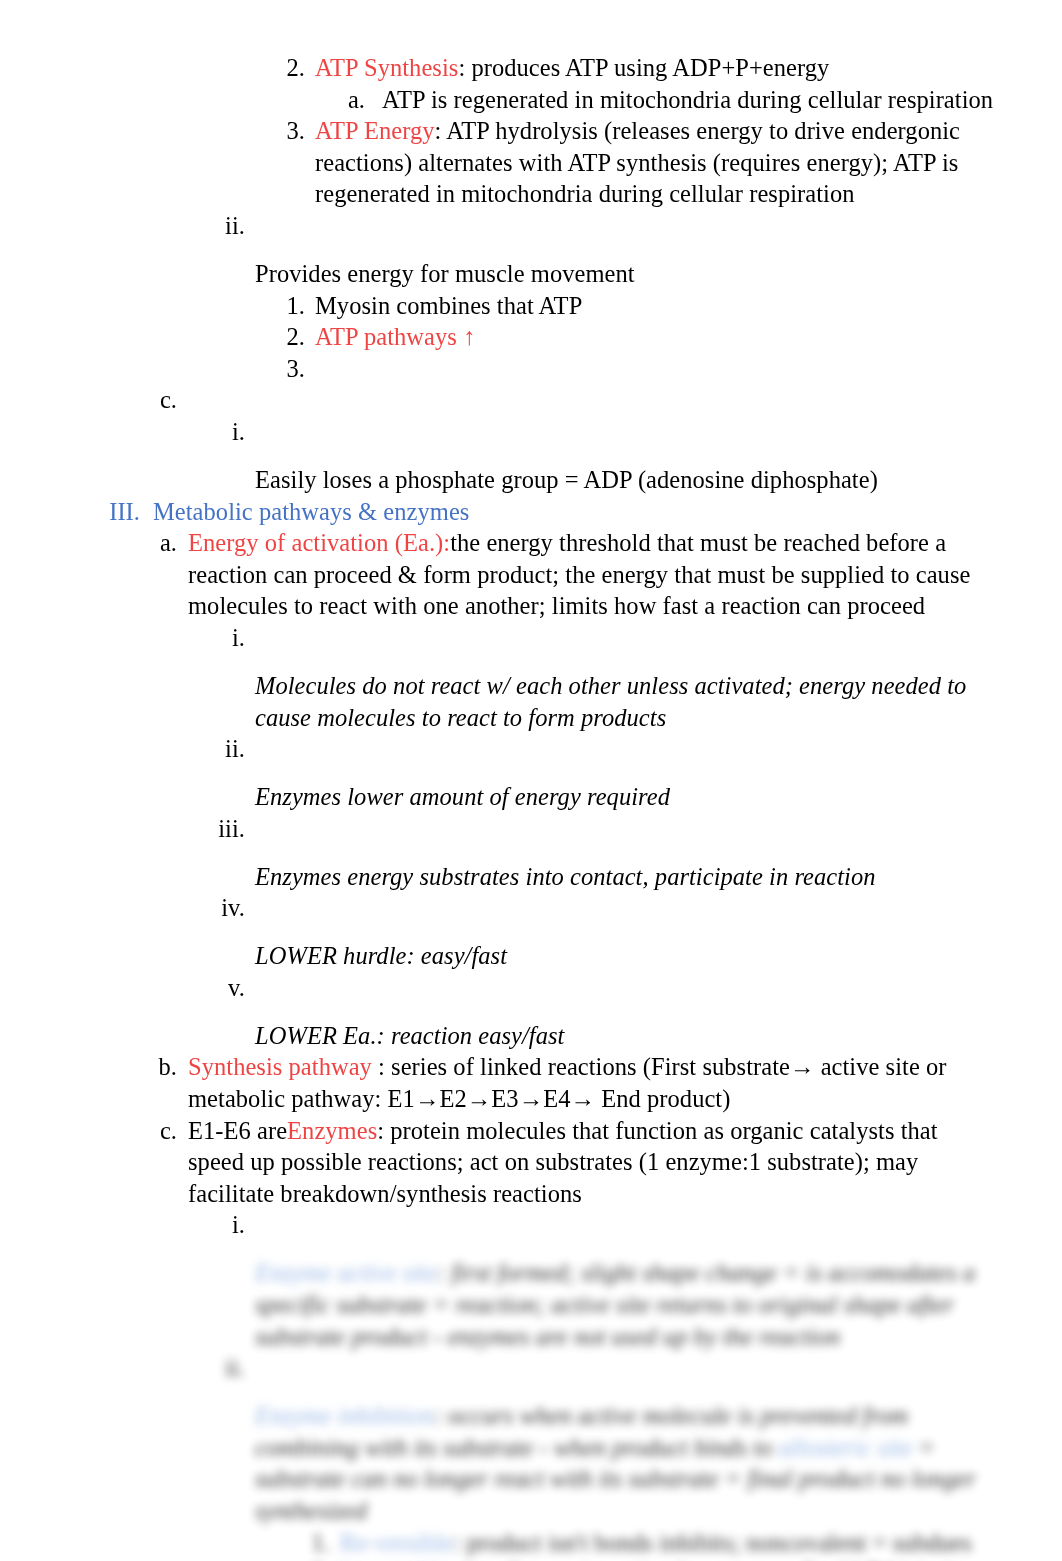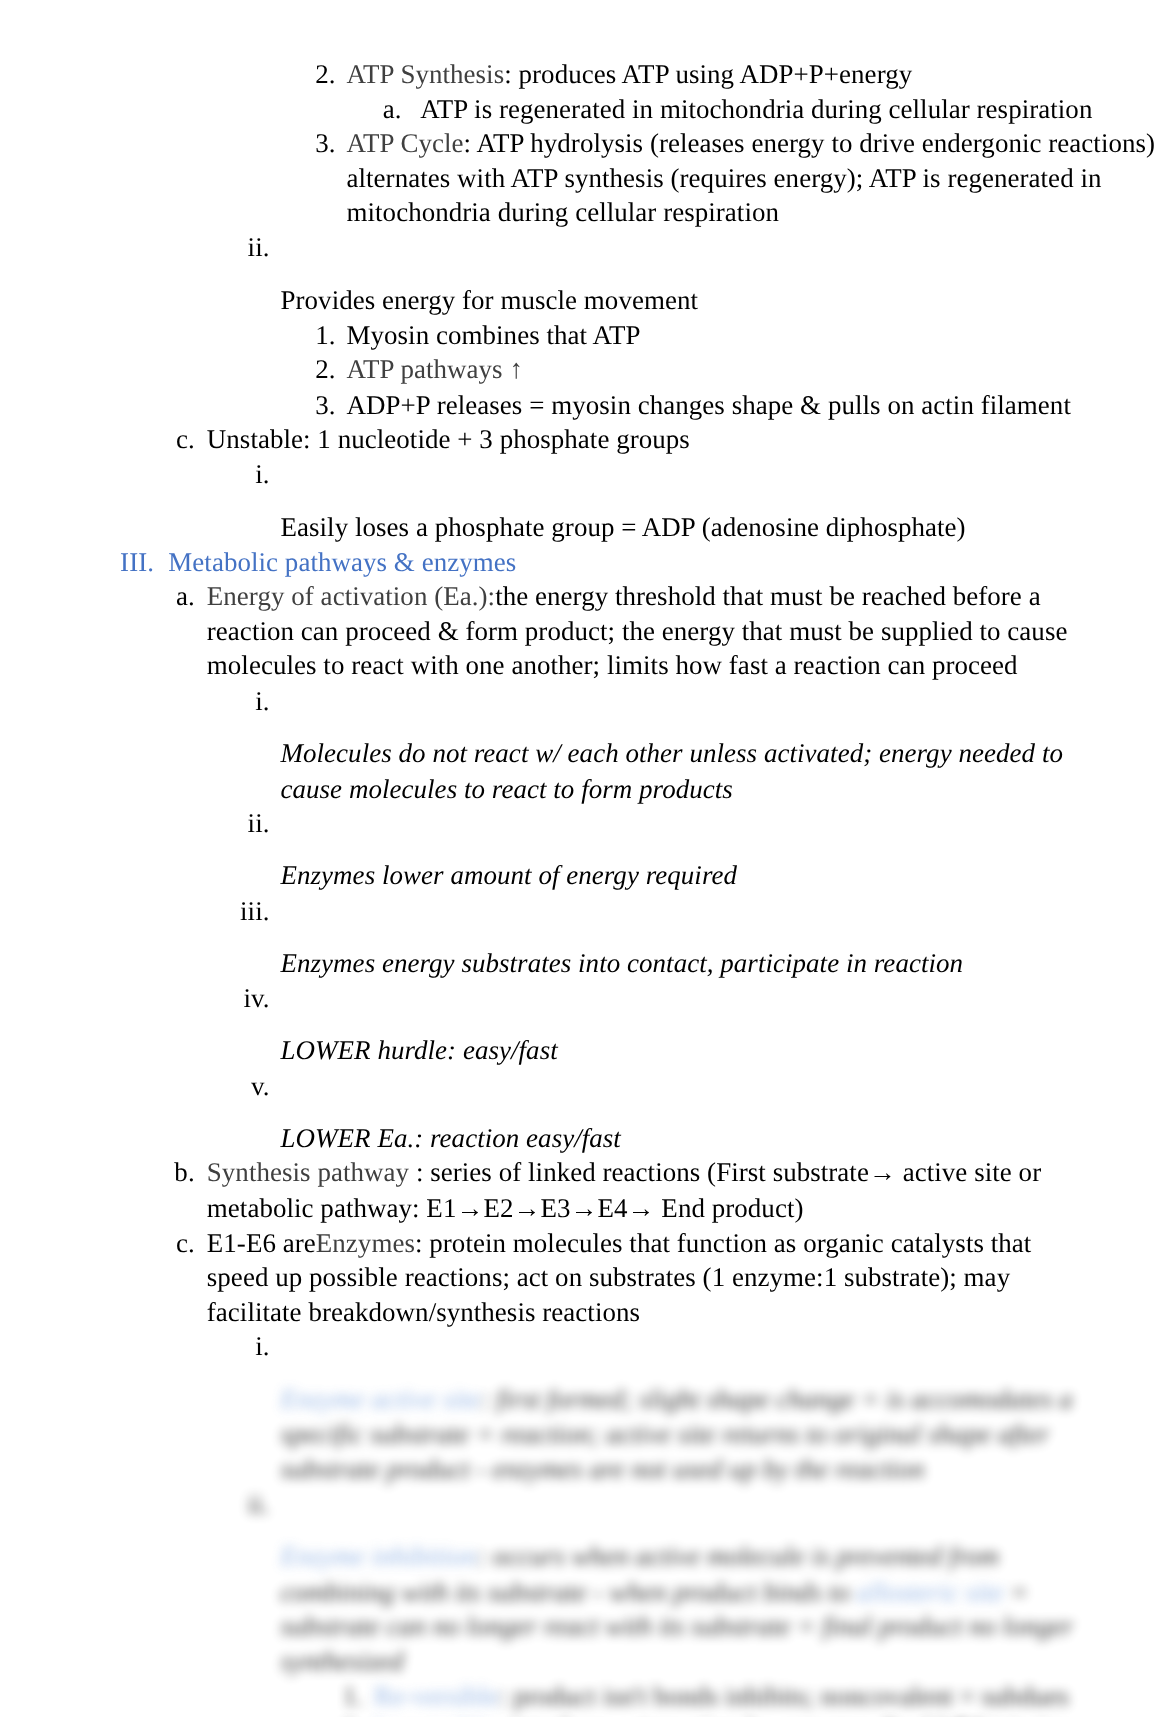--- a/index.html
+++ b/index.html
@@ -50,21 +50,21 @@
   .lvl-alpha  > .body   { margin-left: 11px; }
   .lvl-lower  > .marker { width: 245px; }
   .lvl-lower  > .body   { margin-left: 10px; margin-top: 48px; }
   .lvl-num    > .marker { width: 305px; }
   .lvl-num    > .body   { margin-left: 10px; }
   .lvl-alpha2 > .marker { width: 365px; }
   .lvl-alpha2 > .body   { margin-left: 17px; }
   .lvl-deep   > .marker { width: 330px; }
   .lvl-deep   > .body   { margin-left: 10px; }
 
-  .blue { color: #404040; }
+  .blue { color: #ef4444; }
   .heading-blue { color: #4472C4; }
 
   
   .w-main { max-width: 797px; }
   .w-wide { max-width: 830px; }
   .w-mid  { max-width: 760px; font-style: italic; }
   .w-deep { max-width: 715px; }
   .w-full { max-width: 690px; }
 
   
@@ -87,46 +87,44 @@
       <span class="body w-main"><span class="blue">ATP Synthesis</span><span>: produces ATP using ADP+P+energy</span></span>
     </div>
 
     <div class="row lvl-alpha2">
       <span class="marker">a.</span>
       <span class="body w-wide"><span>ATP is regenerated in mitochondria during cellular respiration</span></span>
     </div>
 
     <div class="row lvl-num">
       <span class="marker">3.</span>
-      <span class="body w-main"><span class="blue">ATP Cycle</span><span>: ATP hydrolysis (releases energy to drive endergonic reactions) alternates with ATP synthesis (requires energy); ATP is regenerated in mitochondria during cellular respiration</span></span>
+      <span class="body w-main"><span class="blue">ATP Energy</span><span>: ATP hydrolysis (releases energy to drive endergonic reactions) alternates with ATP synthesis (requires energy); ATP is regenerated in mitochondria during cellular respiration</span></span>
     </div>
 
     <div class="row lvl-lower">
       <span class="marker">ii.</span>
       <span class="body w-wide"><span>Provides energy for muscle movement</span></span>
     </div>
 
     <div class="row lvl-num">
       <span class="marker">1.</span>
       <span class="body w-main"><span>Myosin combines that ATP</span></span>
     </div>
 
     <div class="row lvl-num">
       <span class="marker">2.</span>
       <span class="body w-main"><span class="blue">ATP pathways ↑</span></span>
     </div>
 
     <div class="row lvl-num">
       <span class="marker">3.</span>
-      <span class="body w-wide"><span>ADP+P releases = myosin changes shape &amp; pulls on actin filament</span></span>
     </div>
 
     <div class="row lvl-alpha">
       <span class="marker">c.</span>
-      <span class="body w-wide"><span>Unstable: 1 nucleotide + 3 phosphate groups</span></span>
     </div>
 
     <div class="row lvl-lower">
       <span class="marker">i.</span>
       <span class="body w-wide"><span>Easily loses a phosphate group = ADP (adenosine diphosphate)</span></span>
     </div>
 
     <div class="row lvl-roman">
       <span class="marker heading-blue">III.</span>
       <span class="body w-wide"><span class="heading-blue">Metabolic pathways &amp; enzymes</span></span>

